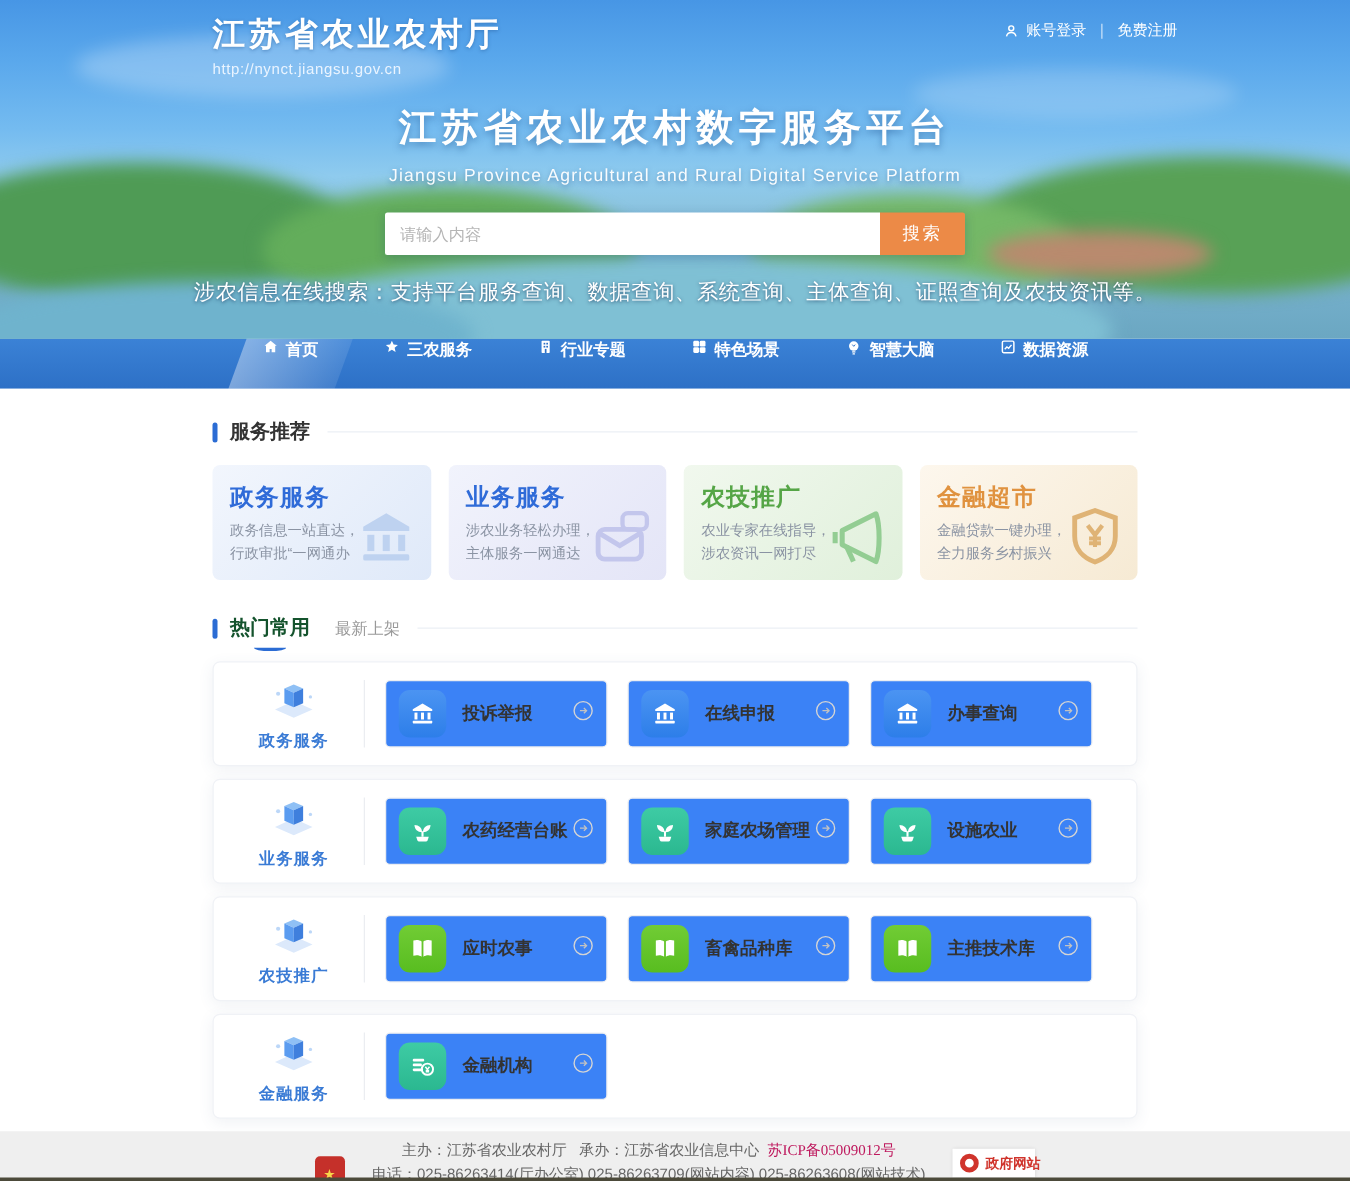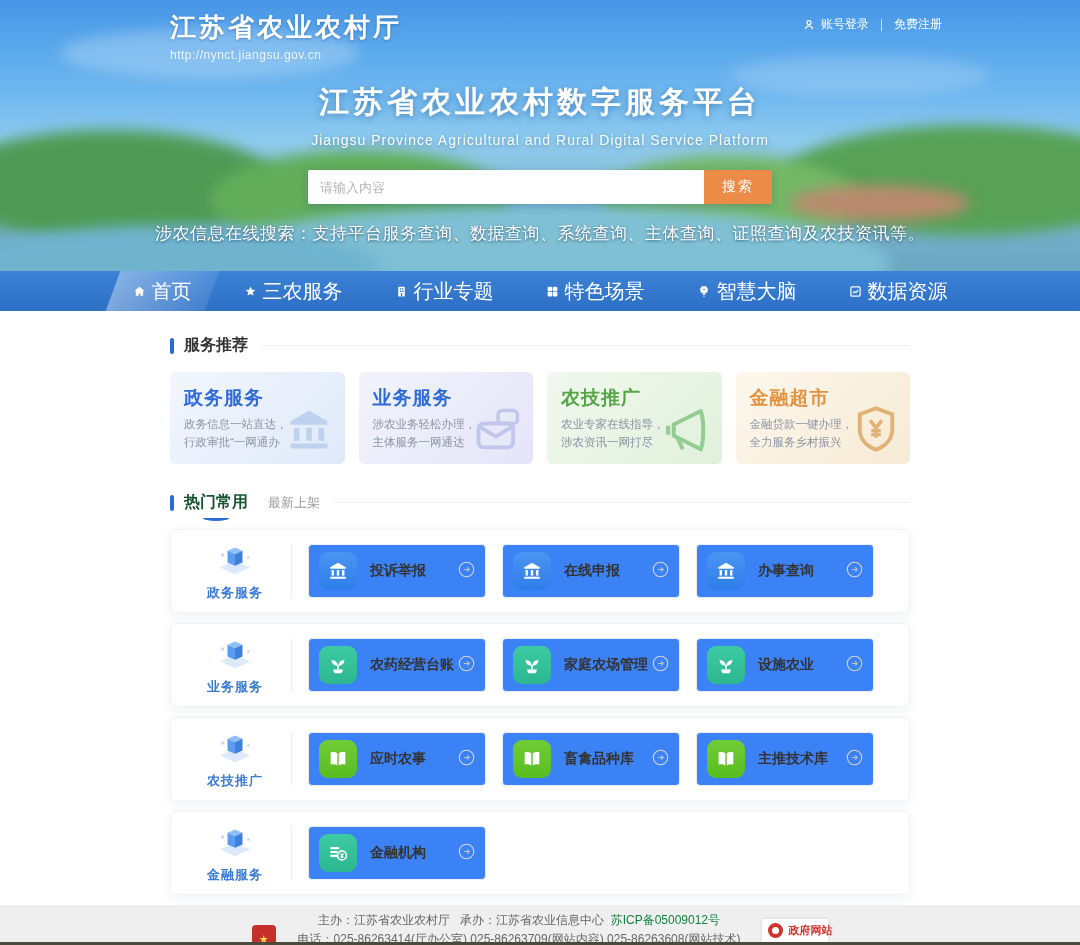--- a/index.html
+++ b/index.html
@@ -42,22 +42,22 @@
     background:#fff; border-radius:2px 0 0 2px; }
   .searchbar input::placeholder { color:#b5b5b5; }
   .search-btn { width:68px; border:none; background:#ec8a47; color:#fff; font-size:14px;
     cursor:pointer; border-radius:0 2px 2px 0; letter-spacing:2px; }
   .search-hint { margin-top:18px; color:#fff; font-size:17px; letter-spacing:.5px;
     text-shadow:0 1px 3px rgba(20,50,90,.75);text-align:center; }
 
   
   .nav { height:40px; background:linear-gradient(180deg,#3b82d6 0%,#2d70c6 100%);
     display:flex; justify-content:center; align-items:stretch; }
-  .nav-item { position:relative; display:flex; align-items:center; gap:6px; padding:0 26px;
-    color:#fff; font-size:20px; cursor:pointer; }
+  .nav-item { position:relative; display:flex; align-items:flex-start; gap:6px; padding:0 26px;
+    color:#fff; font-size:13px; cursor:pointer;font-weight:bold; }
   .nav-item svg { flex:none; }
   .nav-item.active::before { content:""; position:absolute; inset:0 6px; transform:skewX(-20deg);
     background:linear-gradient(90deg,rgba(255,255,255,.38),rgba(255,255,255,.1)); }
   .nav-item > * { position:relative; }
 
   
   main { flex:1; background:#fff; }
   .container { width:740px; margin:0 auto; }
   .sec-head { display:flex; align-items:center; margin:24px 0 16px; }
   .sec-bar { width:4px; height:16px; background:#2b6cd4; border-radius:2px; margin-right:10px; }
@@ -97,21 +97,21 @@
   .svc-ic.green { background:linear-gradient(180deg,#71cc35,#58bd20); }
   .svc-label { font-size:14px; font-weight:bold; color:#333; margin-left:13px; }
   .svc-arrow { margin-left:auto; }
 
   
   footer { height:40px; background:#efefef; position:relative; overflow:hidden; }
   .foot-inner { display:flex; justify-content:center; align-items:flex-start; gap:22px; padding-top:6px; }
   .emblem { width:24px; height:28px; margin-top:14px; background:#c5302a; border-radius:4px 4px 10px 10px;
     display:flex; align-items:center; justify-content:center; color:#f7d64a; font-size:11px; }
   .foot-text { text-align:center; font-size:12px; color:#666; line-height:19px; }
-  .foot-text .icp { color:#15803d; cursor:pointer; }
+  .foot-text .icp { color:#be185d; cursor:pointer;font-family:Liberation Serif, serif; }
   .gov-badge { background:#fff; width:66px; padding:4px 6px; display:flex; align-items:center; gap:5px;
     margin-top:8px; box-shadow:0 0 3px rgba(0,0,0,.12); }
   .gov-ring { width:15px; height:15px; border-radius:50%; border:4px solid #d0342c; flex:none; }
   .gov-txt { color:#d0342c; font-size:11px; font-weight:bold; white-space:nowrap; }
   .bottom-strip { position:absolute; left:0; right:0; bottom:0; height:3px; background:#4c4a3a; }
 </style>
 </head>
 <body>
 
 <div class="page">

